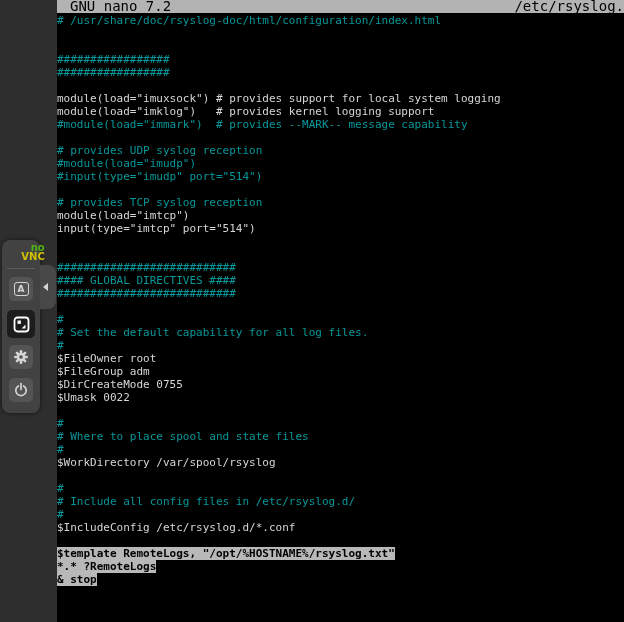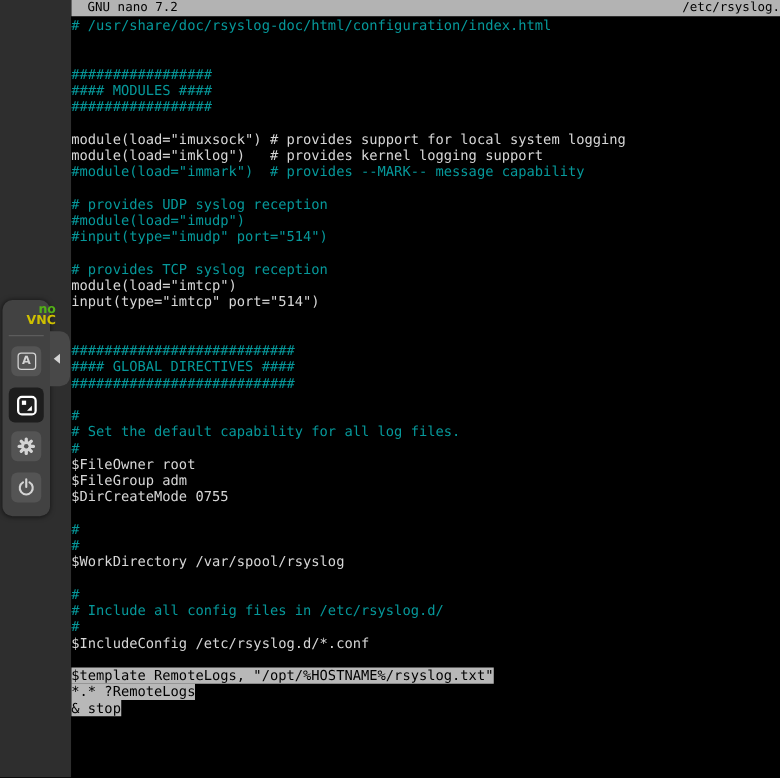--- a/index.html
+++ b/index.html
@@ -54,34 +54,34 @@
     border-right: 5px solid #d4d4d4;
   }
 
   
   .terminal {
     position: absolute; left: 57px; top: 0; width: 567px; height: 622px;
     background: #000; overflow: hidden;
   }
   .titlebar {
     height: 13px; background: #b3b3b3; color: #000;
-    font-size: 10px; line-height: 13px;
+    font-size: 14px; line-height: 13px;
     display: flex; justify-content: space-between;
     padding-left: 13px; white-space: pre;
   }
   .titlebar .tb-left  { font-weight: normal; }
   .titlebar .tb-right { text-align: center; }
   .editor-content { padding-top: 1px; }
   .line {
     height: 13px; font-size: 11px; line-height: 13px; white-space: pre;
     color: #d6d6d6;
   }
   .line span.comment  { color: #06989a; }
   .line span.plain    { color: #d6d6d6; }
-  .line span.selected { background: #b8b8b8; color: #000; }
+  .line span.selected { background: #b8b8b8; color: #000; font-weight: bold; }
 </style>
 </head>
 <body>
 
 <div class="screen">
 
   <div class="left-strip">
     <div class="vnc-panel">
       <div class="vnc-logo">
         <span class="logo-no">no</span>
@@ -130,21 +130,20 @@
   <div class="terminal">
     <div class="titlebar">
       <span class="tb-left">GNU nano 7.2</span>
       <span class="tb-right">/etc/rsyslog.</span>
     </div>
     <div class="editor-content" id="editor-lines">
         <div class="line"><span class="comment"># /usr/share/doc/rsyslog-doc/html/configuration/index.html</span></div>
         <div class="line"><span class="plain"></span></div>
         <div class="line"><span class="plain"></span></div>
         <div class="line"><span class="comment">#################</span></div>
-        <div class="line"><span class="comment">#### MODULES ####</span></div>
         <div class="line"><span class="comment">#################</span></div>
         <div class="line"><span class="plain"></span></div>
         <div class="line"><span class="plain">module(load="imuxsock") # provides support for local system logging</span></div>
         <div class="line"><span class="plain">module(load="imklog")   # provides kernel logging support</span></div>
         <div class="line"><span class="comment">#module(load="immark")  # provides --MARK-- message capability</span></div>
         <div class="line"><span class="plain"></span></div>
         <div class="line"><span class="comment"># provides UDP syslog reception</span></div>
         <div class="line"><span class="comment">#module(load="imudp")</span></div>
         <div class="line"><span class="comment">#input(type="imudp" port="514")</span></div>
         <div class="line"><span class="plain"></span></div>
@@ -156,22 +155,24 @@
         <div class="line"><span class="comment">###########################</span></div>
         <div class="line"><span class="comment">#### GLOBAL DIRECTIVES ####</span></div>
         <div class="line"><span class="comment">###########################</span></div>
         <div class="line"><span class="plain"></span></div>
         <div class="line"><span class="comment">#</span></div>
         <div class="line"><span class="comment"># Set the default capability for all log files.</span></div>
         <div class="line"><span class="comment">#</span></div>
         <div class="line"><span class="plain">$FileOwner root</span></div>
         <div class="line"><span class="plain">$FileGroup adm</span></div>
         <div class="line"><span class="plain">$DirCreateMode 0755</span></div>
+        <div class="line"><span class="plain">$Umask 0022</span></div>
         <div class="line"><span class="plain"></span></div>
         <div class="line"><span class="comment">#</span></div>
+        <div class="line"><span class="comment"># Where to place spool and state files</span></div>
         <div class="line"><span class="comment">#</span></div>
         <div class="line"><span class="plain">$WorkDirectory /var/spool/rsyslog</span></div>
         <div class="line"><span class="plain"></span></div>
         <div class="line"><span class="comment">#</span></div>
         <div class="line"><span class="comment"># Include all config files in /etc/rsyslog.d/</span></div>
         <div class="line"><span class="comment">#</span></div>
         <div class="line"><span class="plain">$IncludeConfig /etc/rsyslog.d/*.conf</span></div>
         <div class="line"><span class="plain"></span></div>
         <div class="line"><span class="selected">$template RemoteLogs, "/opt/%HOSTNAME%/rsyslog.txt"</span></div>
         <div class="line"><span class="selected">*.* ?RemoteLogs</span></div>

